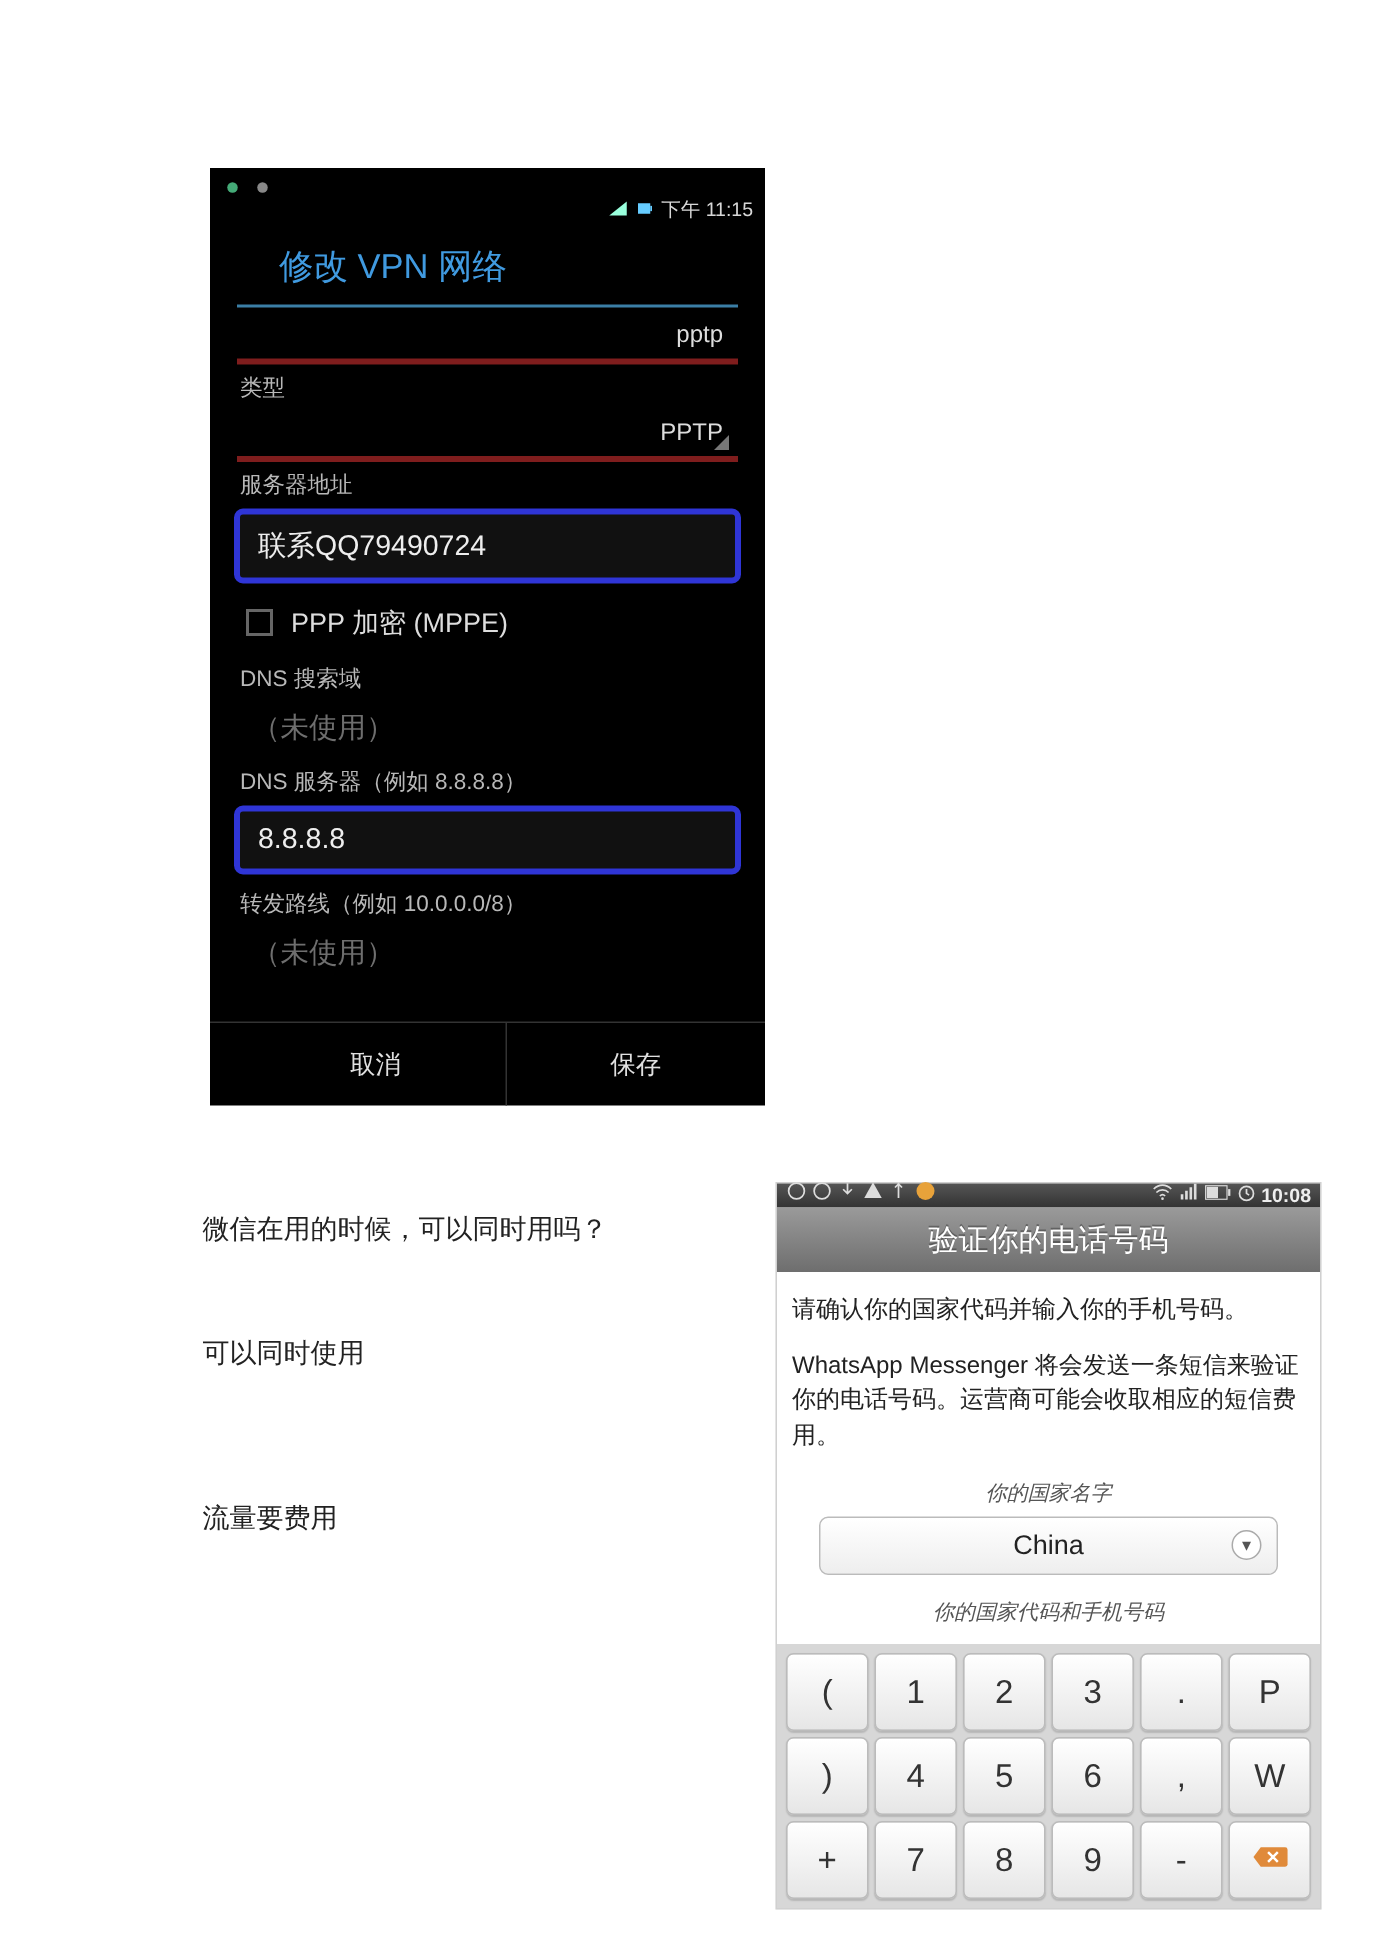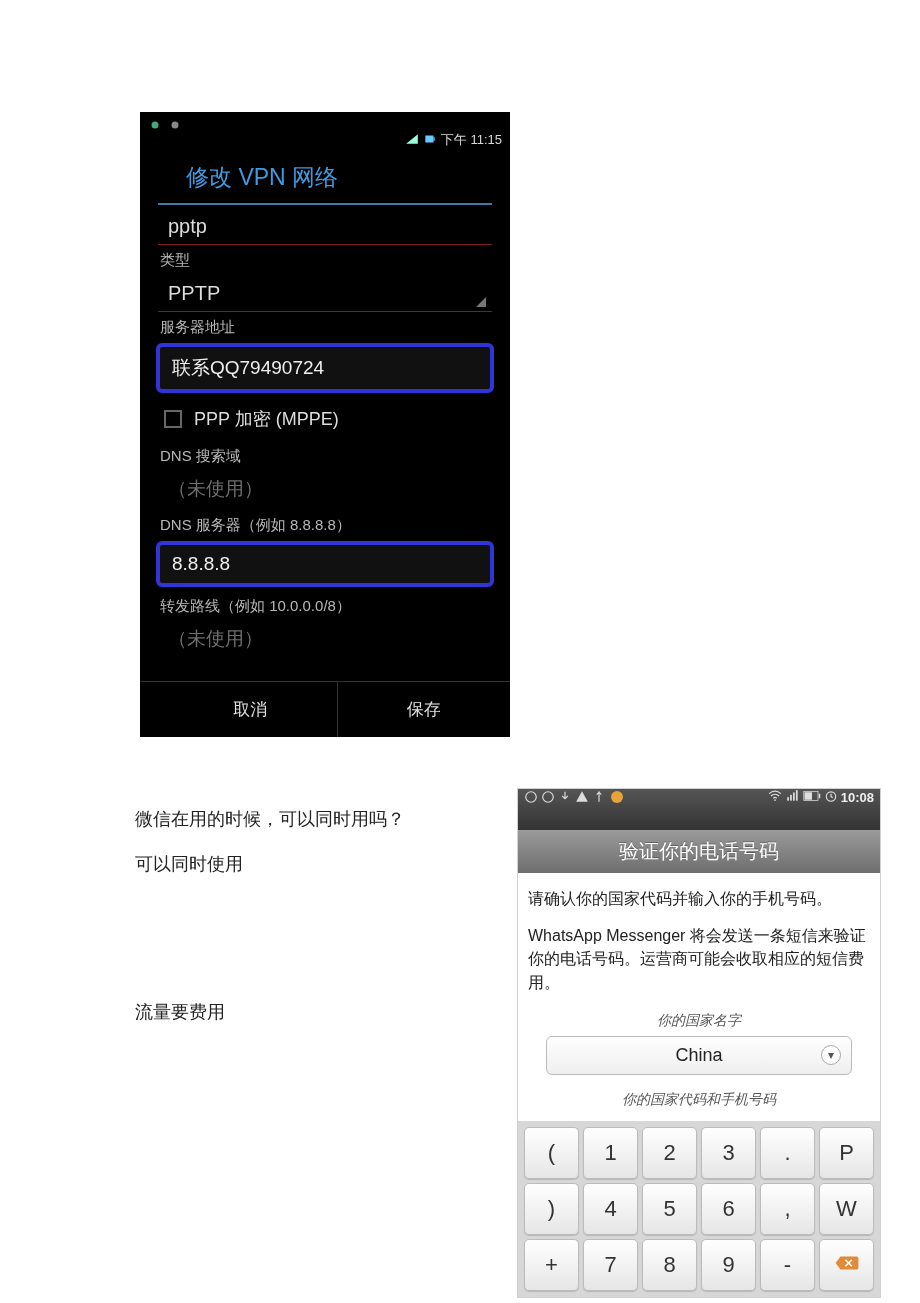--- a/index.html
+++ b/index.html
@@ -39,22 +39,23 @@
     padding: 22px 28px 10px;
     color: #409ae0;
     font-size: 23px;
     border-bottom: 2px solid #3b7ea5;
     margin: 0 18px;
   }
   .p1-body { flex: 1; padding: 0 18px; display: flex; flex-direction: column; }
   .field {
     padding: 10px 10px 6px;
     color: #ddd;
-    font-size: 20px;
-    border-bottom: 1px solid #7f1d1d;
+    font-size: 16px;
+    border-bottom: 4px solid #7f1d1d;
+    text-align: right;
   }
   .label { font-size: 15px; color: #b8b8b8; padding: 6px 0 2px 2px; }
   .dropdown { position: relative; }
   .dropdown::after {
     content: "";
     position: absolute;
     right: 6px; bottom: 4px;
     width: 0; height: 0;
     border-left: 10px solid transparent;
     border-bottom: 10px solid #777;
@@ -99,24 +100,24 @@
     position: absolute;
     left: 517px;
     top: 788px;
     width: 364px;
     background: #f4f4f4;
     display: flex;
     flex-direction: column;
     border: 1px solid #d0d0d0;
   }
   .p2-statusbar {
-    height: 41px;
+    height: 16px;
     background: linear-gradient(#555,#333);
     display: flex;
-    align-items: flex-start;
+    align-items: flex-end;
     justify-content: space-between;
     padding: 0 6px;
     color: #eee;
     font-size: 13px;
   }
   .p2-sb-left, .p2-sb-right { display: flex; gap: 3px; align-items: center; }
   .p2-titlebar {
     background: linear-gradient(#9a9a9a,#6e6e6e);
     color: #fff;
     text-align: center;
@@ -241,21 +242,21 @@
     <div class="placeholder">（未使用）</div>
   </div>
 
   <div class="p1-buttons">
     <div>取消</div>
     <div>保存</div>
   </div>
 </div>
 
 <div class="doc-text" style="top:805px;">微信在用的时候，可以同时用吗？</div>
-<div class="doc-text" style="top:850px;">可以同时使用</div>
+<div class="doc-text" style="top:888px;">可以同时使用</div>
 <div class="doc-text" style="top:998px;">流量要费用</div>
 
 <div class="phone2">
   <div class="p2-statusbar">
     <div class="p2-sb-left">
       <span><svg width="14" height="14" viewBox="0 0 24 24">
             <circle cx="12" cy="12" r="9" fill="none" stroke="#ddd" stroke-width="2"></circle>
           </svg></span>
       <span><svg width="14" height="14" viewBox="0 0 24 24">
             <circle cx="12" cy="12" r="9" fill="none" stroke="#ddd" stroke-width="2"></circle>

